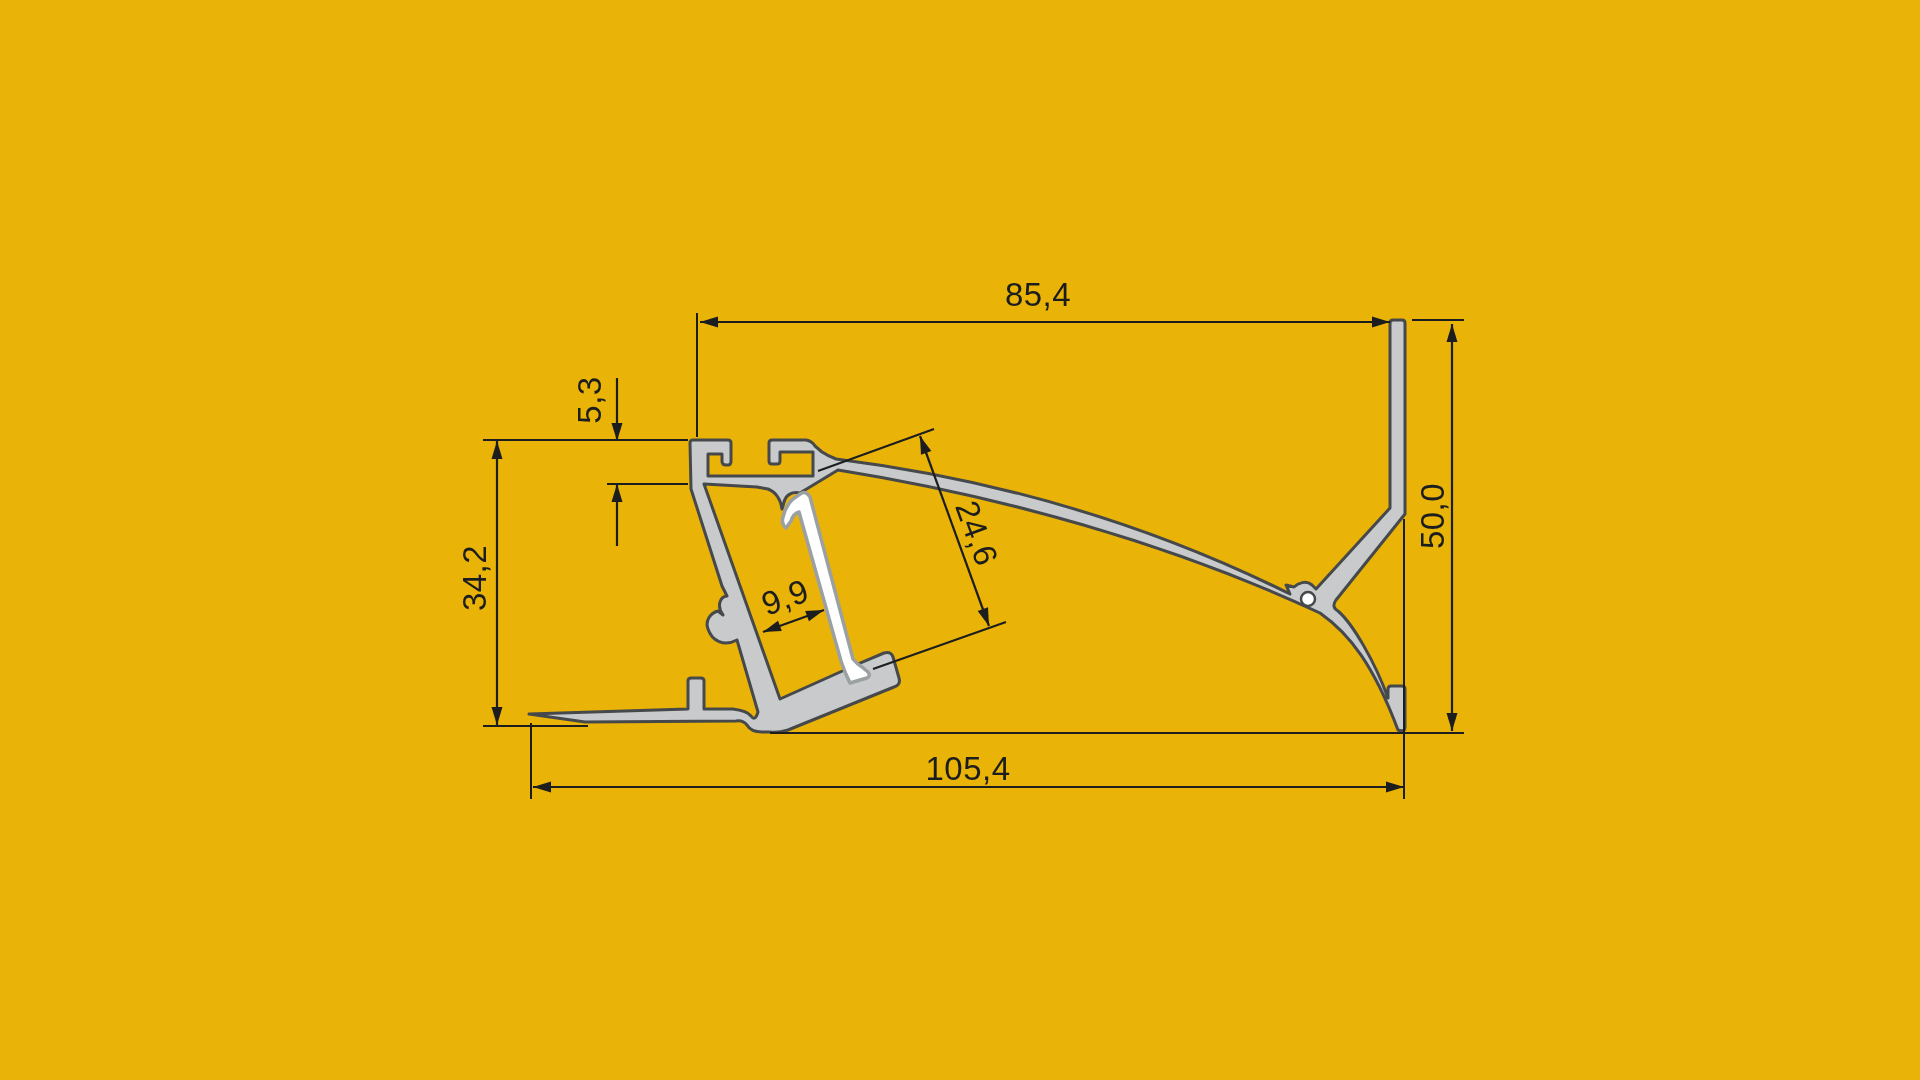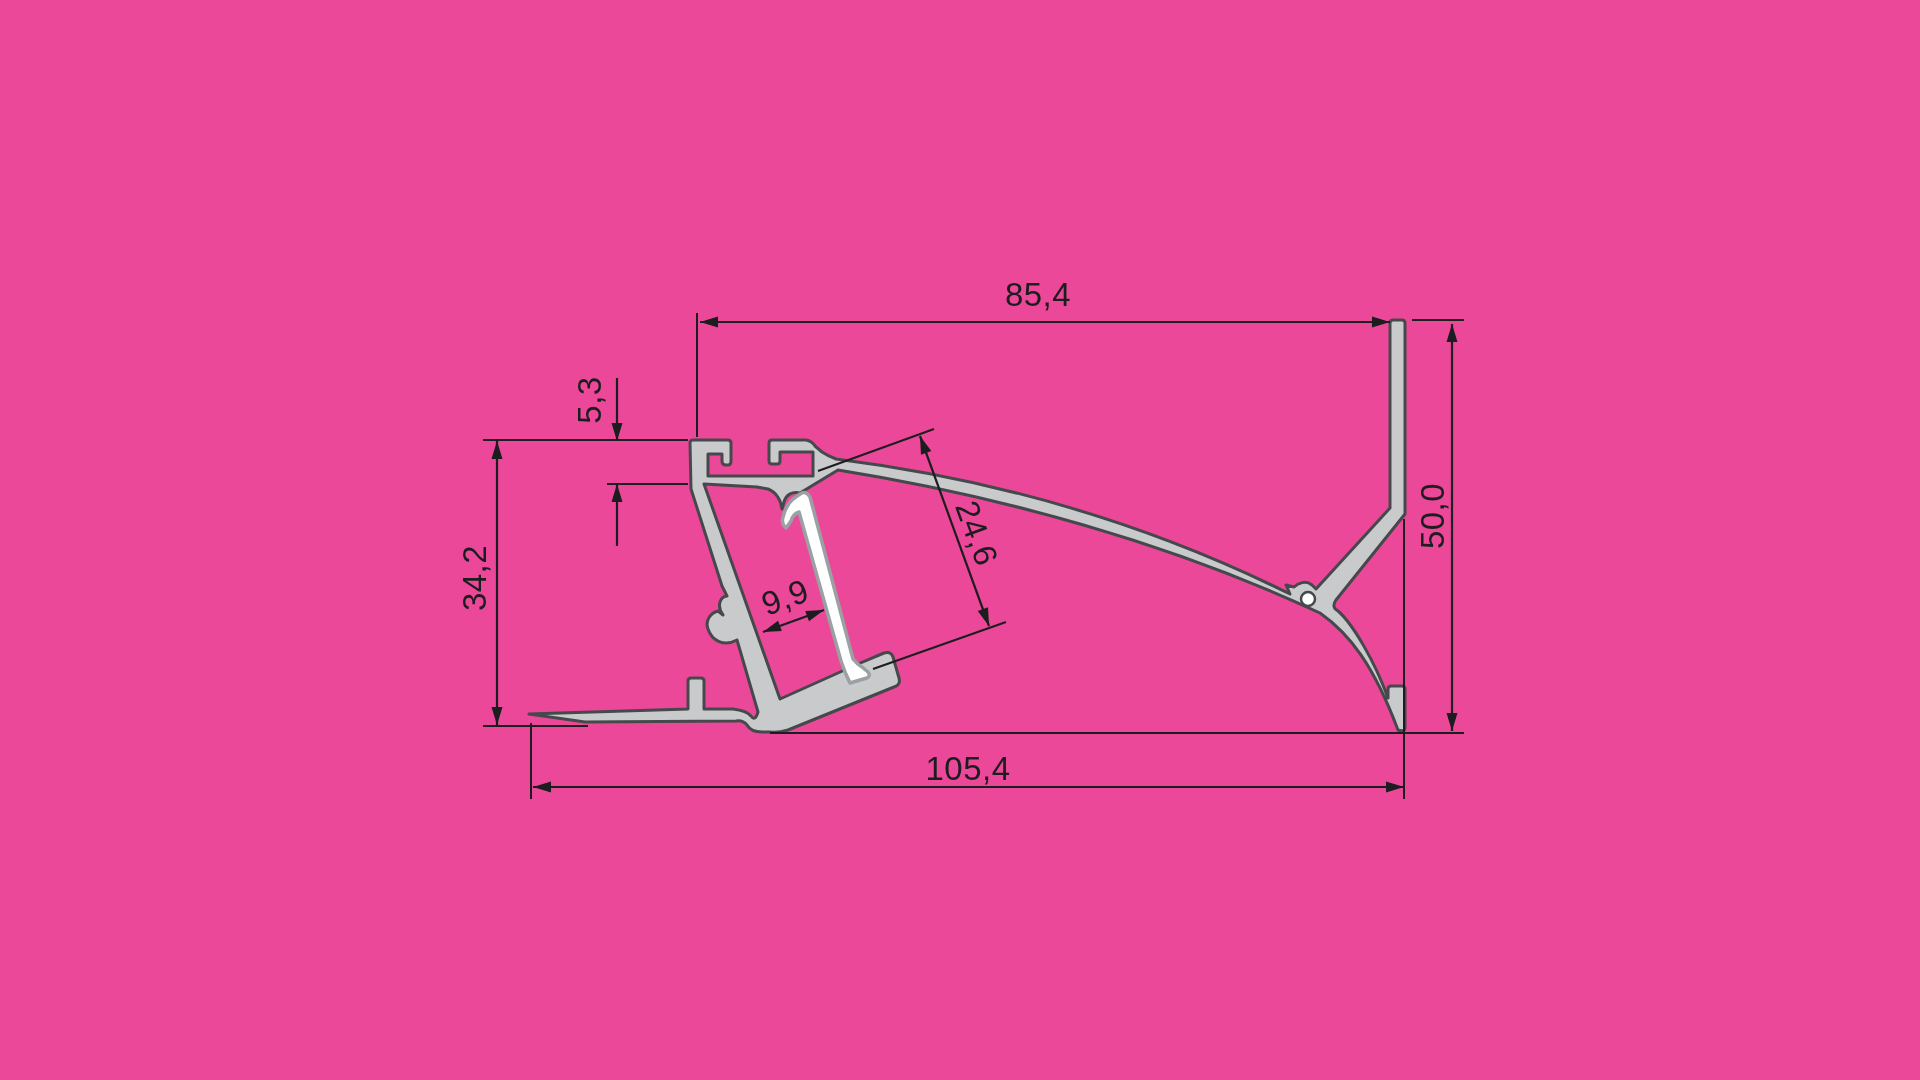--- a/index.html
+++ b/index.html
@@ -1,16 +1,16 @@
 <!DOCTYPE html>
 <html><head>
 <meta charset="utf-8">
 <style>
   html,body{margin:0;padding:0;background:#ffffff;}
-  .stage{position:relative;width:1920px;height:1080px;background:#ec4899;overflow:hidden;
+  .stage{position:relative;width:1920px;height:1080px;background:#eab308;overflow:hidden;
          font-family:"Liberation Sans", sans-serif;}
   svg{position:absolute;left:0;top:0;}
   .alu{stroke:#46494c;stroke-width:3;stroke-linejoin:round;stroke-linecap:round;}
   .cover{stroke:#9ba0a3;stroke-width:3.5;stroke-linejoin:round;stroke-linecap:round;}
   .hole{stroke:#46494c;stroke-width:2.5;}
   .dim{stroke:#1b1d1f;stroke-width:2.2;fill:none;stroke-linecap:butt;}
   .ext{stroke:#1b1d1f;stroke-width:2;fill:none;stroke-linecap:butt;}
   .arrow{fill:#1b1d1f;stroke:none;}
   .dimtext{fill:#1b1d1f;font-size:33px;letter-spacing:0.5px;}
 </style>

